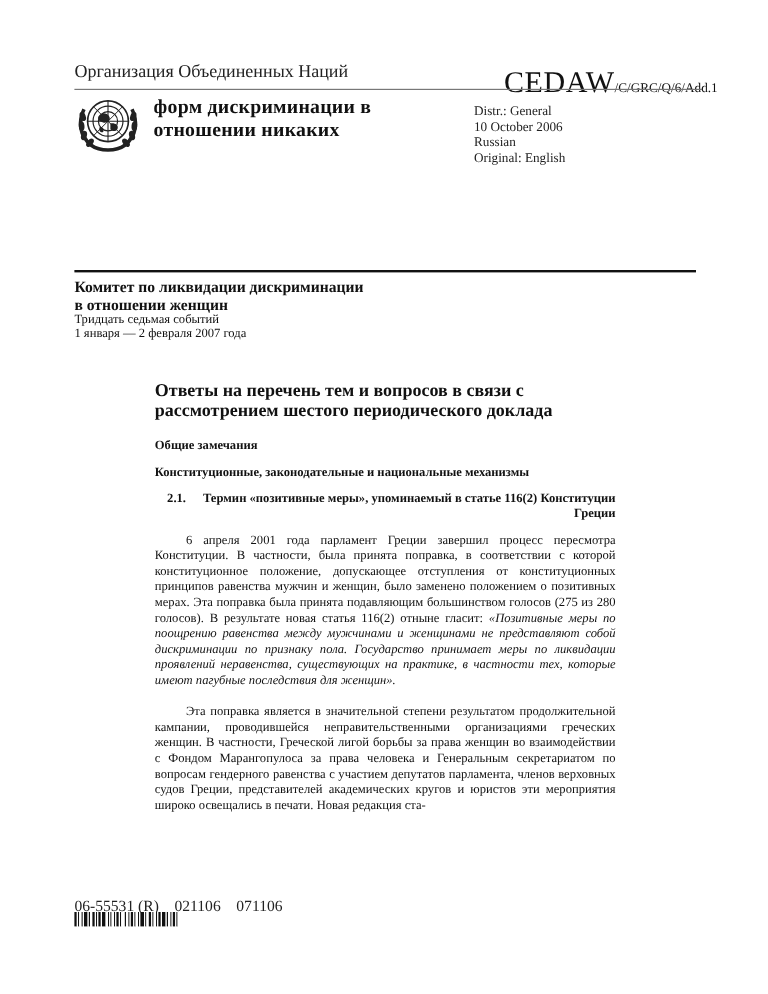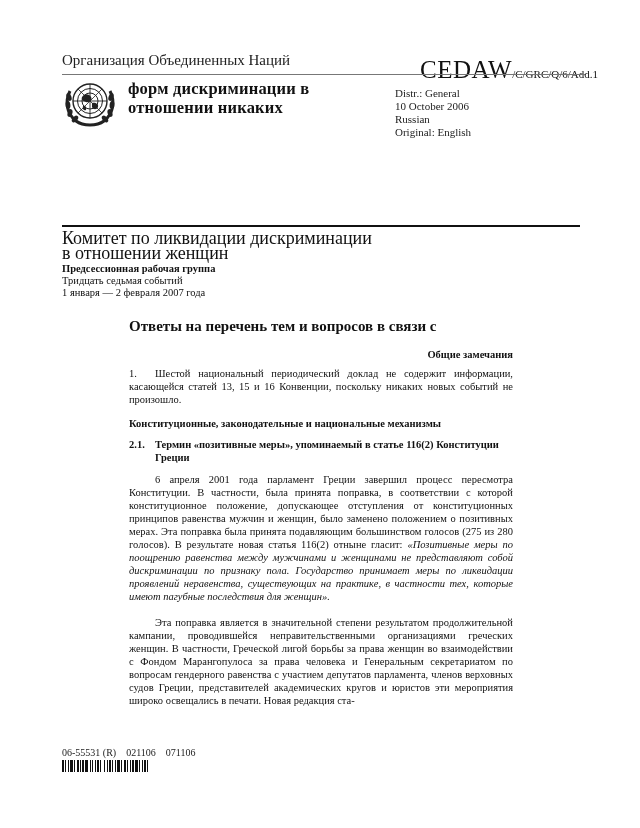--- a/index.html
+++ b/index.html
@@ -11,37 +11,37 @@
   .symbol .big { font-size: 25px; letter-spacing: 0.5px; }
   .symbol .small { font-size: 11px; }
   .rule-top { left: 62px; top: 74px; width: 523px; height: 1px; background: #777; }
 
   .emblem { left: 64px; top: 79px; width: 52px; height: 48px; }
   .convention-title { left: 128px; top: 79px; font-size: 16.5px; font-weight: bold; line-height: 19px; letter-spacing: 0.2px; }
   .distr { left: 395px; top: 87px; font-size: 11px; line-height: 13px; color: #222; }
 
   .rule-thick { left: 62px; top: 225px; width: 518px; height: 2px; background: #111; }
   .committee { left: 62px; top: 231px; width: 320px; }
-  .committee .c-title { font-size: 18px; font-weight: normal; line-height: 15px; }
+  .committee .c-title { font-size: 13px; font-weight: bold; line-height: 15px; }
   .committee .c-group { font-size: 10.5px; font-weight: bold; line-height: 13px; margin-top: 1px; }
   .committee .c-line { font-size: 10.5px; line-height: 12px; }
 
   .main { left: 129px; top: 318px; width: 384px; }
   .doc-title { font-size: 15px; font-weight: bold; line-height: 17px; margin: 0; }
   .country { font-size: 13px; font-weight: bold; margin-top: 14px; }
-  .h-general { font-size: 10.5px; font-weight: bold; margin-top: 14px; text-align: right; }
+  .h-general { font-size: 10.5px; font-weight: bold; margin-top: 14px; }
   .para { font-size: 10.5px; line-height: 13px; text-align: justify; margin-top: 7px; }
   .para .num { display: inline-block; width: 26px; }
   .indent { text-indent: 26px; }
   .h-section { font-size: 10.5px; font-weight: bold; margin-top: 12px; }
-  .h-sub { font-size: 10.5px; font-weight: bold; line-height: 13px; margin-top: 9px; display: flex; }
+  .h-sub { font-size: 10.5px; font-weight: bold; line-height: 13px; margin-top: 9px; display: flex; text-align: right; }
   .h-sub .subnum { flex: 0 0 26px; }
   .italic { font-style: italic; }
 
-  .footer-code { left: 62px; top: 747px; font-size: 10px; color: #222; white-space: pre; }
+  .footer-code { left: 62px; top: 747px; font-size: 13px; color: #222; white-space: pre; }
   .barcode { left: 62px; top: 760px; height: 12px; display: flex; align-items: stretch; }
   .barcode span { display: block; background: #111; height: 100%; }
 </style>
 </head>
 <body>
 
 <div class="abs org-name">Организация Объединенных Наций</div>
 <div class="abs symbol">
   <span class="big">CEDAW</span><span class="small">/C/GRC/Q/6/Add.1</span>
 </div>
@@ -87,33 +87,30 @@
   <div>Original: English</div>
 </div>
 
 <div class="abs rule-thick"></div>
 
 <div class="abs committee">
   <div class="c-title">
     <div>Комитет по ликвидации дискриминации</div>
     <div>в отношении женщин</div>
   </div>
-  <div class="c-group">Предсессионная рабочая группа</div>
   <div class="c-line">Тридцать седьмая событий</div>
   <div class="c-line">1 января — 2 февраля 2007 года</div>
 </div>
 
 <div class="abs main">
   <h1 class="doc-title">
     <div>Ответы на перечень тем и вопросов в связи с</div>
+    <div>рассмотрением шестого периодического доклада</div>
   </h1>
   <div class="h-general">Общие замечания</div>
-  <p class="para" style="margin-bottom:0">
-    <span class="num">1.</span><span>Шестой национальный периодический доклад не содержит информации, касающейся статей 13, 15 и 16 Конвенции, поскольку никаких новых событий не произошло.</span>
-  </p>
   <div class="h-section">Конституционные, законодательные и национальные механизмы</div>
   <div class="h-sub">
     <span class="subnum">2.1.</span>
     <span>Термин «позитивные меры», упоминаемый в статье 116(2) Конституции Греции</span>
   </div>
   <p class="para indent" style="margin-bottom:0;margin-top:9px"><span>6 апреля 2001 года парламент Греции завершил процесс пересмотра Конституции. В частности, была принята поправка, в соответствии с которой конституционное положение, допускающее отступления от конституционных принципов равенства мужчин и женщин, было заменено положением о позитивных мерах. Эта поправка была принята подавляющим большинством голосов (275 из 280 голосов). В результате новая статья 116(2) отныне гласит: </span><span class="italic">«Позитивные меры по поощрению равенства между мужчинами и женщинами не представляют собой дискриминации по признаку пола. Государство принимает меры по ликвидации проявлений неравенства, существующих на практике, в частности тех, которые имеют пагубные последствия для женщин».</span></p>
   <p class="para indent" style="margin-top:13px"><span>Эта поправка является в значительной степени результатом продолжительной кампании, проводившейся неправительственными организациями греческих женщин. В частности, Греческой лигой борьбы за права женщин во взаимодействии с Фондом Марангопулоса за права человека и Генеральным секретариатом по вопросам гендерного равенства с участием депутатов парламента, членов верховных судов Греции, представителей академических кругов и юристов эти мероприятия широко освещались в печати. Новая редакция ста-</span></p>
 </div>
 
 <div class="abs footer-code">06-55531 (R)    021106    071106</div>

